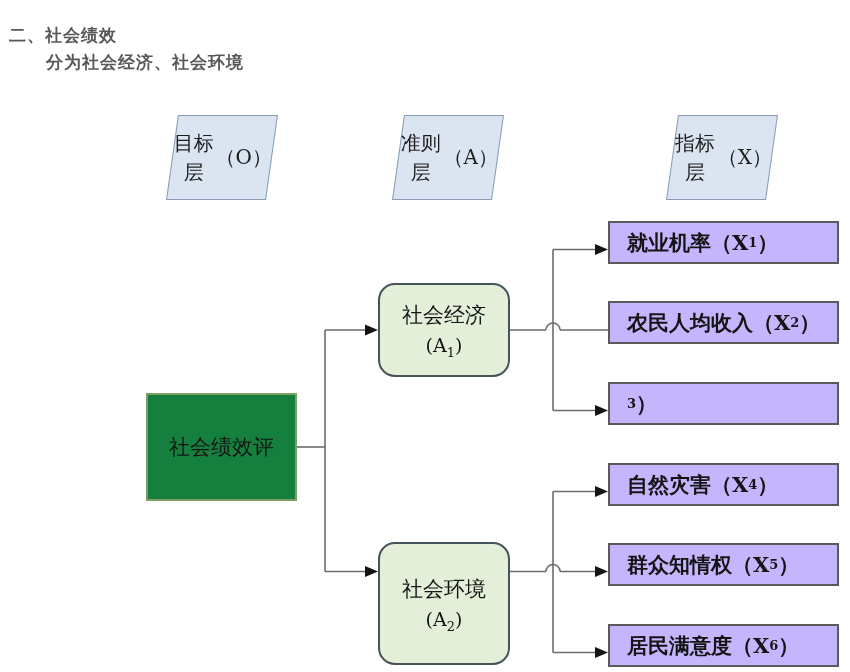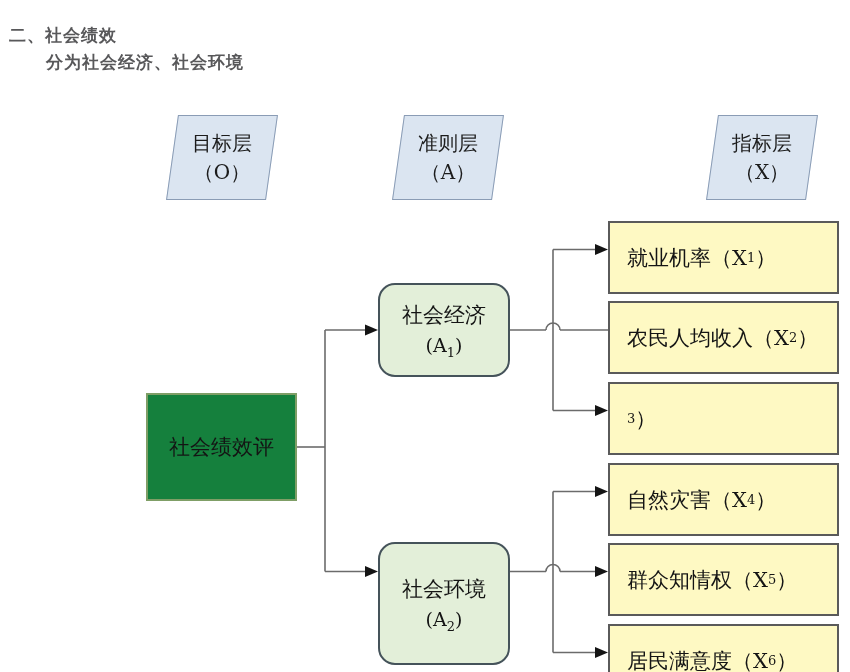--- a/index.html
+++ b/index.html
@@ -22,21 +22,21 @@
   svg.wires{position:absolute;left:0;top:0;z-index:1;}
   svg.wires path{fill:none;stroke:#6b6b6b;stroke-width:1.6;}
   svg.wires polygon{fill:#141414;stroke:none;}
   
   .layer{position:absolute;top:97px;width:100px;height:85px;z-index:2;}
   .layer .shape{
     position:absolute;inset:0;background:#dbe5f1;border:1px solid #8a9cb5;
     transform:skewX(-8deg);box-sizing:border-box;
   }
   .layer .lbl{
-    position:absolute;inset:0;display:flex;flex-direction:column;
+    position:absolute;inset:0;display:flex;
     align-items:center;justify-content:center;
     font-size:20px;line-height:29px;color:#1c1c1c;text-align:center;
   }
   
   .goal{
     position:absolute;left:146px;top:375px;width:151px;height:108px;z-index:2;
     background:#15803d;border:2px solid #7f9e66;box-sizing:border-box;
     display:flex;flex-direction:column;align-items:center;justify-content:center;
     font-size:21px;line-height:33px;color:#141414;text-align:center;
   }
@@ -45,24 +45,24 @@
     position:absolute;left:378px;width:132px;z-index:2;
     background:#e3efd9;border:2px solid #45535a;border-radius:17px;box-sizing:border-box;
     display:flex;flex-direction:column;align-items:center;justify-content:center;
     font-size:21px;line-height:30px;color:#141414;text-align:left;
   }
   #crit-a1{top:265px;height:94px;}
   #crit-a2{top:524px;height:123px;}
   .crit .code{font-size:19px;}
   
   .ind{
-    position:absolute;left:608px;width:231px;height:73px;z-index:2;
-    background:#fef9c3;border:2px solid #5a5a5a;box-sizing:border-box;
+    position:absolute;left:608px;width:231px;height:43px;z-index:2;
+    background:#c4b5fd;border:2px solid #5a5a5a;box-sizing:border-box;
     display:flex;align-items:center;
-    font-size:21px;color:#141414;padding-left:17px;
+    font-size:21px;color:#141414;padding-left:17px;font-weight:bold;
   }
   sub{font-size:13px;line-height:0;}
 </style>
 </head>
 <body>
 
 <div id="stage">
 
   <div class="doc-title">二、社会绩效</div>
   <div class="doc-subtitle">分为社会经济、社会环境</div>
@@ -103,21 +103,21 @@
       <span>（O）</span>
     </div>
   </div>
   <div class="layer" style="left:398px">
     <div class="shape"></div>
     <div class="lbl">
       <span>准则层</span>
       <span>（A）</span>
     </div>
   </div>
-  <div class="layer" style="left:712px">
+  <div class="layer" style="left:672px">
     <div class="shape"></div>
     <div class="lbl">
       <span>指标层</span>
       <span>（X）</span>
     </div>
   </div>
 
   <div class="goal">
     <span>社会绩效评</span>
   </div>

